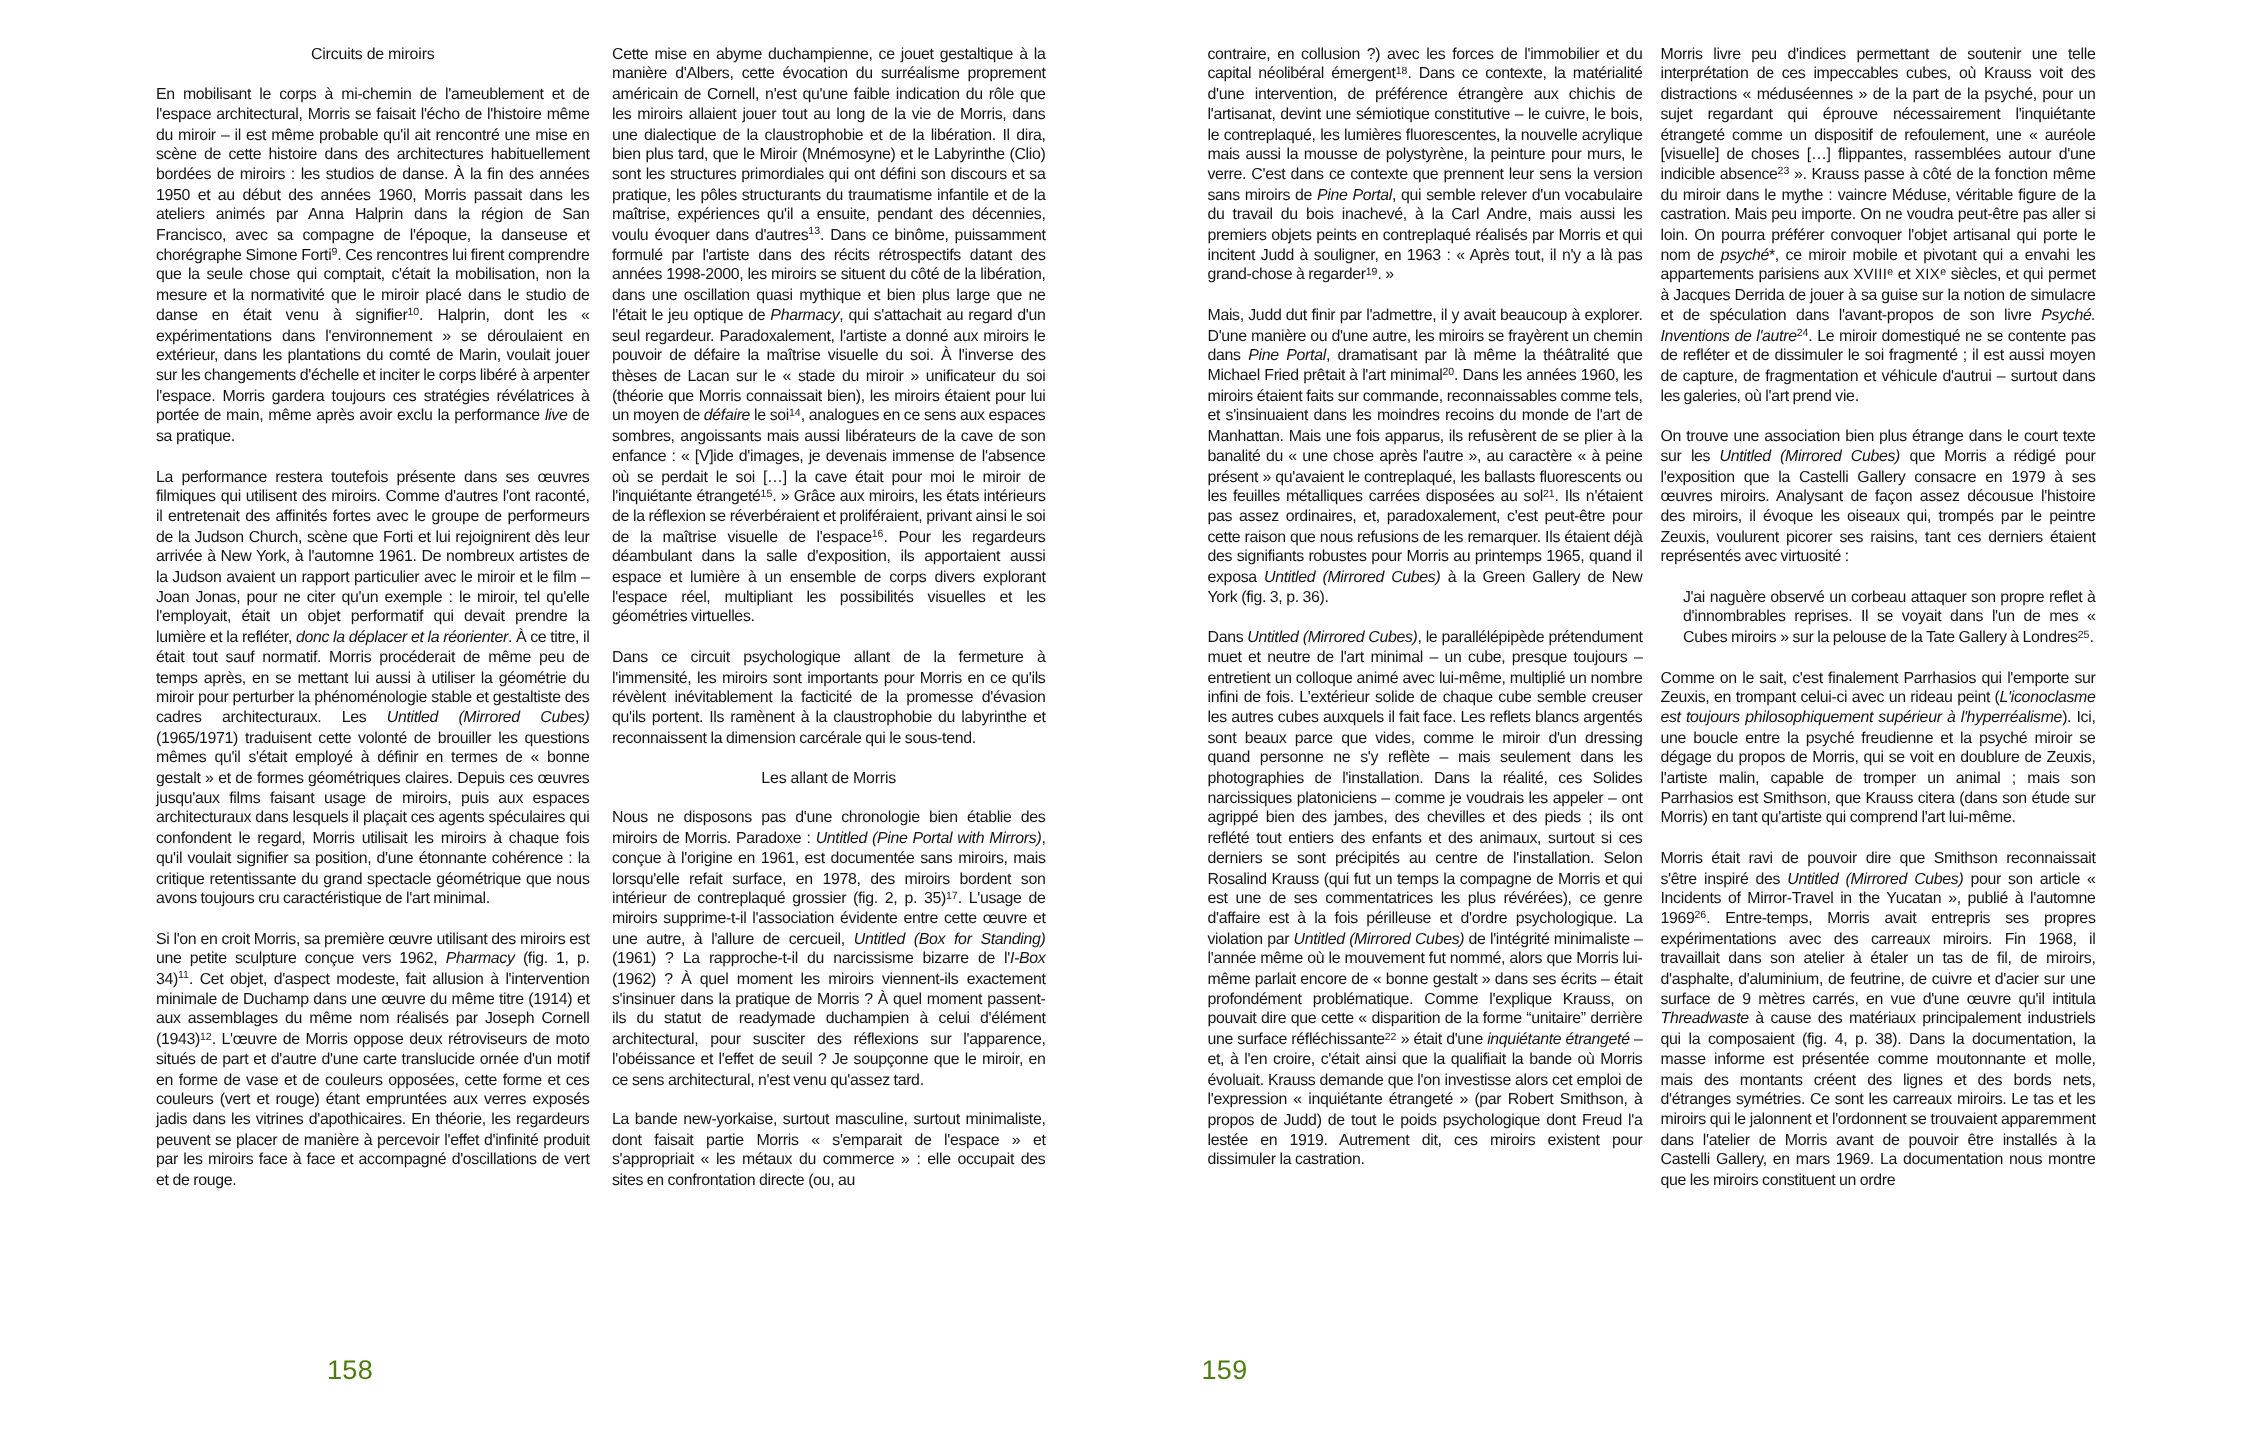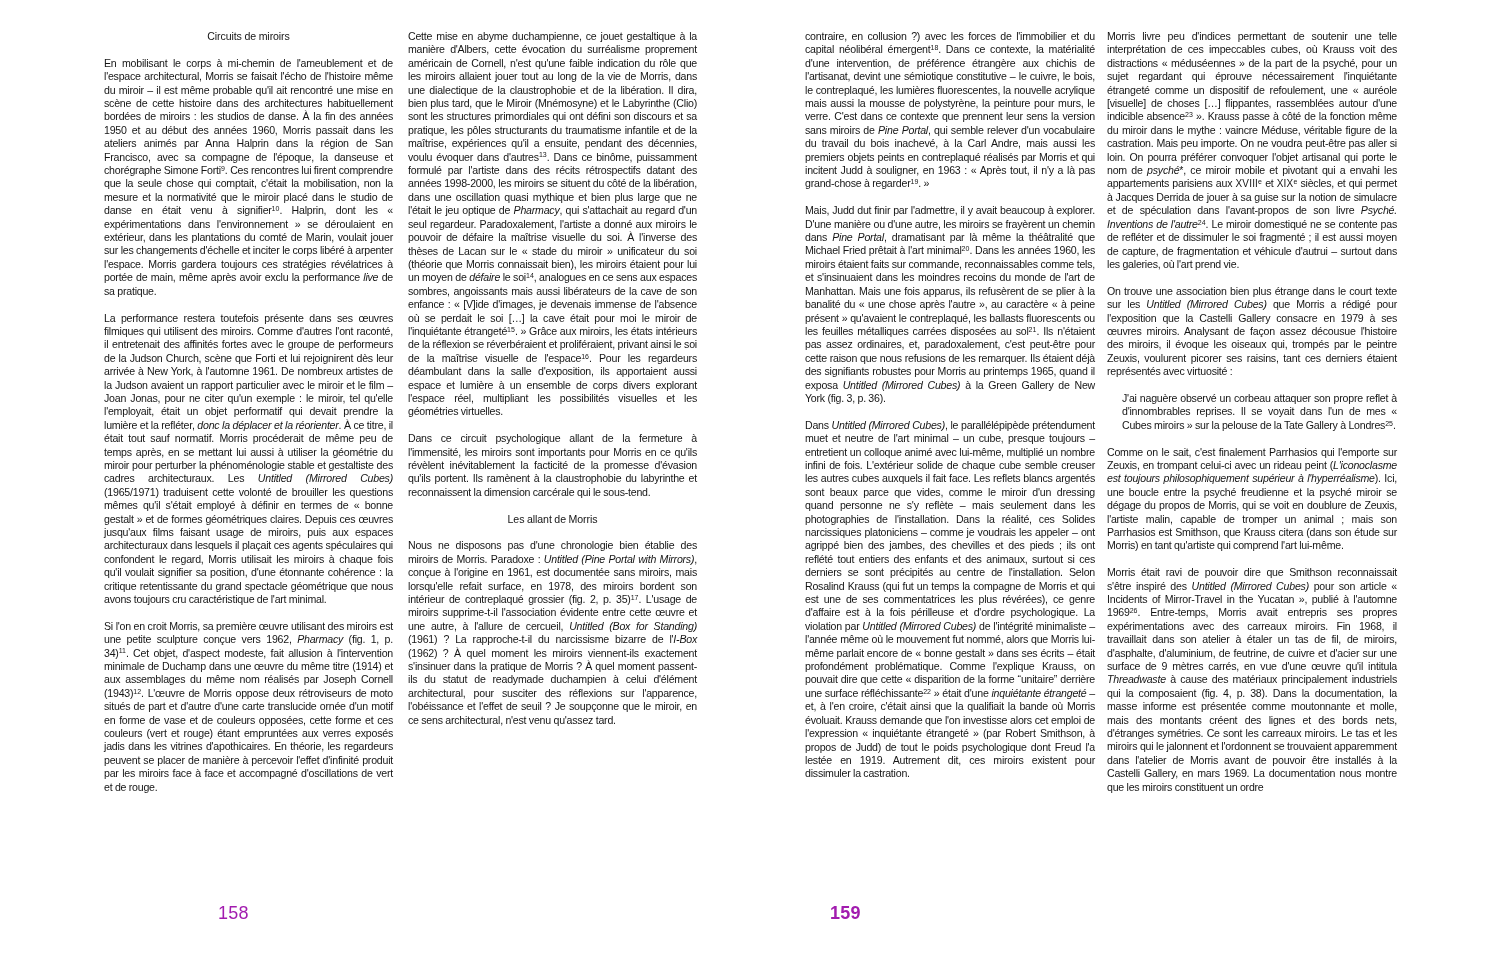--- a/index.html
+++ b/index.html
@@ -43,42 +43,43 @@
     top:-3.2px;
     letter-spacing:0;
   }
   .sc { text-transform:uppercase; font-size:10px; letter-spacing:0.2px; }
   .pagenum {
     position:absolute;
     top:902px;
     font-size:18px;
     line-height:22px;
     letter-spacing:0.2px;
-    color:#a21caf;
+    color:#4d7c0f;
     text-align:center;
   }
   #pagenum-left  { left:218px; }
-  #pagenum-right { left:830px;font-weight:bold; }
+  #pagenum-right { left:801px; }
 </style>
 </head>
 <body>
 
 <main>
   <section>
     <div class="column" id="col-a">
         <h2>Circuits de miroirs</h2>
         <p>En mobilisant le corps à mi-chemin de l'ameublement et de l'espace architectural, Morris se faisait l'écho de l'histoire même du miroir – il est même probable qu'il ait rencontré une mise en scène de cette histoire dans des architectures habituellement bordées de miroirs : les studios de danse. À la fin des années 1950 et au début des années 1960, Morris passait dans les ateliers animés par Anna Halprin dans la région de San Francisco, avec sa compagne de l'époque, la danseuse et chorégraphe Simone Forti<sup>9</sup>. Ces rencontres lui firent comprendre que la seule chose qui comptait, c'était la mobilisation, non la mesure et la normativité que le miroir placé dans le studio de danse en était venu à signifier<sup>10</sup>. Halprin, dont les « expérimentations dans l'environnement » se déroulaient en extérieur, dans les plantations du comté de Marin, voulait jouer sur les changements d'échelle et inciter le corps libéré à arpenter l'espace. Morris gardera toujours ces stratégies révélatrices à portée de main, même après avoir exclu la performance <i>live</i> de sa pratique.</p>
         <p>La performance restera toutefois présente dans ses œuvres filmiques qui utilisent des miroirs. Comme d'autres l'ont raconté, il entretenait des affinités fortes avec le groupe de performeurs de la Judson Church, scène que Forti et lui rejoignirent dès leur arrivée à New York, à l'automne 1961. De nombreux artistes de la Judson avaient un rapport particulier avec le miroir et le film – Joan Jonas, pour ne citer qu'un exemple : le miroir, tel qu'elle l'employait, était un objet performatif qui devait prendre la lumière et la refléter, <i>donc la déplacer et la réorienter</i>. À ce titre, il était tout sauf normatif. Morris procéderait de même peu de temps après, en se mettant lui aussi à utiliser la géométrie du miroir pour perturber la phénoménologie stable et gestaltiste des cadres architecturaux. Les <i>Untitled (Mirrored Cubes)</i> (1965/1971) traduisent cette volonté de brouiller les questions mêmes qu'il s'était employé à définir en termes de « bonne gestalt » et de formes géométriques claires. Depuis ces œuvres jusqu'aux films faisant usage de miroirs, puis aux espaces architecturaux dans lesquels il plaçait ces agents spéculaires qui confondent le regard, Morris utilisait les miroirs à chaque fois qu'il voulait signifier sa position, d'une étonnante cohérence : la critique retentissante du grand spectacle géométrique que nous avons toujours cru caractéristique de l'art minimal.</p>
         <p>Si l'on en croit Morris, sa première œuvre utilisant des miroirs est une petite sculpture conçue vers 1962, <i>Pharmacy</i> (fig. 1, p. 34)<sup>11</sup>. Cet objet, d'aspect modeste, fait allusion à l'intervention minimale de Duchamp dans une œuvre du même titre (1914) et aux assemblages du même nom réalisés par Joseph Cornell (1943)<sup>12</sup>. L'œuvre de Morris oppose deux rétroviseurs de moto situés de part et d'autre d'une carte translucide ornée d'un motif en forme de vase et de couleurs opposées, cette forme et ces couleurs (vert et rouge) étant empruntées aux verres exposés jadis dans les vitrines d'apothicaires. En théorie, les regardeurs peuvent se placer de manière à percevoir l'effet d'infinité produit par les miroirs face à face et accompagné d'oscillations de vert et de rouge.</p>
       </div>
     <div class="column" id="col-b">
         <p>Cette mise en abyme duchampienne, ce jouet gestaltique à la manière d'Albers, cette évocation du surréalisme proprement américain de Cornell, n'est qu'une faible indication du rôle que les miroirs allaient jouer tout au long de la vie de Morris, dans une dialectique de la claustrophobie et de la libération. Il dira, bien plus tard, que le Miroir (Mnémosyne) et le Labyrinthe (Clio) sont les structures primordiales qui ont défini son discours et sa pratique, les pôles structurants du traumatisme infantile et de la maîtrise, expériences qu'il a ensuite, pendant des décennies, voulu évoquer dans d'autres<sup>13</sup>. Dans ce binôme, puissamment formulé par l'artiste dans des récits rétrospectifs datant des années 1998-2000, les miroirs se situent du côté de la libération, dans une oscillation quasi mythique et bien plus large que ne l'était le jeu optique de <i>Pharmacy</i>, qui s'attachait au regard d'un seul regardeur. Paradoxalement, l'artiste a donné aux miroirs le pouvoir de défaire la maîtrise visuelle du soi. À l'inverse des thèses de Lacan sur le « stade du miroir » unificateur du soi (théorie que Morris connaissait bien), les miroirs étaient pour lui un moyen de <i>défaire</i> le soi<sup>14</sup>, analogues en ce sens aux espaces sombres, angoissants mais aussi libérateurs de la cave de son enfance : « [V]ide d'images, je devenais immense de l'absence où se perdait le soi […] la cave était pour moi le miroir de l'inquiétante étrangeté<sup>15</sup>. » Grâce aux miroirs, les états intérieurs de la réflexion se réverbéraient et proliféraient, privant ainsi le soi de la maîtrise visuelle de l'espace<sup>16</sup>. Pour les regardeurs déambulant dans la salle d'exposition, ils apportaient aussi espace et lumière à un ensemble de corps divers explorant l'espace réel, multipliant les possibilités visuelles et les géométries virtuelles.</p>
         <p>Dans ce circuit psychologique allant de la fermeture à l'immensité, les miroirs sont importants pour Morris en ce qu'ils révèlent inévitablement la facticité de la promesse d'évasion qu'ils portent. Ils ramènent à la claustrophobie du labyrinthe et reconnaissent la dimension carcérale qui le sous-tend.</p>
         <h2>Les allant de Morris</h2>
         <p>Nous ne disposons pas d'une chronologie bien établie des miroirs de Morris. Paradoxe : <i>Untitled (Pine Portal with Mirrors)</i>, conçue à l'origine en 1961, est documentée sans miroirs, mais lorsqu'elle refait surface, en 1978, des miroirs bordent son intérieur de contreplaqué grossier (fig. 2, p. 35)<sup>17</sup>. L'usage de miroirs supprime-t-il l'association évidente entre cette œuvre et une autre, à l'allure de cercueil, <i>Untitled (Box for Standing)</i> (1961) ? La rapproche-t-il du narcissisme bizarre de l'<i>I-Box</i> (1962) ? À quel moment les miroirs viennent-ils exactement s'insinuer dans la pratique de Morris ? À quel moment passent-ils du statut de readymade duchampien à celui d'élément architectural, pour susciter des réflexions sur l'apparence, l'obéissance et l'effet de seuil ? Je soupçonne que le miroir, en ce sens architectural, n'est venu qu'assez tard.</p>
+        <p>La bande new-yorkaise, surtout masculine, surtout minimaliste, dont faisait partie Morris « s'emparait de l'espace » et s'appropriait « les métaux du commerce » : elle occupait des sites en confrontation directe (ou, au</p>
       </div>
     <div class="pagenum" id="pagenum-left">158</div>
   </section>
   <section>
     <div class="column" id="col-c">
         <p>contraire, en collusion ?) avec les forces de l'immobilier et du capital néolibéral émergent<sup>18</sup>. Dans ce contexte, la matérialité d'une intervention, de préférence étrangère aux chichis de l'artisanat, devint une sémiotique constitutive – le cuivre, le bois, le contreplaqué, les lumières fluorescentes, la nouvelle acrylique mais aussi la mousse de polystyrène, la peinture pour murs, le verre. C'est dans ce contexte que prennent leur sens la version sans miroirs de <i>Pine Portal</i>, qui semble relever d'un vocabulaire du travail du bois inachevé, à la Carl Andre, mais aussi les premiers objets peints en contreplaqué réalisés par Morris et qui incitent Judd à souligner, en 1963 : « Après tout, il n'y a là pas grand-chose à regarder<sup>19</sup>. »</p>
         <p>Mais, Judd dut finir par l'admettre, il y avait beaucoup à explorer. D'une manière ou d'une autre, les miroirs se frayèrent un chemin dans <i>Pine Portal</i>, dramatisant par là même la théâtralité que Michael Fried prêtait à l'art minimal<sup>20</sup>. Dans les années 1960, les miroirs étaient faits sur commande, reconnaissables comme tels, et s'insinuaient dans les moindres recoins du monde de l'art de Manhattan. Mais une fois apparus, ils refusèrent de se plier à la banalité du « une chose après l'autre », au caractère « à peine présent » qu'avaient le contreplaqué, les ballasts fluorescents ou les feuilles métalliques carrées disposées au sol<sup>21</sup>. Ils n'étaient pas assez ordinaires, et, paradoxalement, c'est peut-être pour cette raison que nous refusions de les remarquer. Ils étaient déjà des signifiants robustes pour Morris au printemps 1965, quand il exposa <i>Untitled (Mirrored Cubes)</i> à la Green Gallery de New York (fig. 3, p. 36).</p>
         <p>Dans <i>Untitled (Mirrored Cubes)</i>, le parallélépipède prétendument muet et neutre de l'art minimal – un cube, presque toujours – entretient un colloque animé avec lui-même, multiplié un nombre infini de fois. L'extérieur solide de chaque cube semble creuser les autres cubes auxquels il fait face. Les reflets blancs argentés sont beaux parce que vides, comme le miroir d'un dressing quand personne ne s'y reflète – mais seulement dans les photographies de l'installation. Dans la réalité, ces Solides narcissiques platoniciens – comme je voudrais les appeler – ont agrippé bien des jambes, des chevilles et des pieds ; ils ont reflété tout entiers des enfants et des animaux, surtout si ces derniers se sont précipités au centre de l'installation. Selon Rosalind Krauss (qui fut un temps la compagne de Morris et qui est une de ses commentatrices les plus révérées), ce genre d'affaire est à la fois périlleuse et d'ordre psychologique. La violation par <i>Untitled (Mirrored Cubes)</i> de l'intégrité minimaliste – l'année même où le mouvement fut nommé, alors que Morris lui-même parlait encore de « bonne gestalt » dans ses écrits – était profondément problématique. Comme l'explique Krauss, on pouvait dire que cette « disparition de la forme “unitaire” derrière une surface réfléchissante<sup>22</sup> » était d'une <i>inquiétante étrangeté</i> – et, à l'en croire, c'était ainsi que la qualifiait la bande où Morris évoluait. Krauss demande que l'on investisse alors cet emploi de l'expression « inquiétante étrangeté » (par Robert Smithson, à propos de Judd) de tout le poids psychologique dont Freud l'a lestée en 1919. Autrement dit, ces miroirs existent pour dissimuler la castration.</p>
       </div>
     <div class="column" id="col-d">

